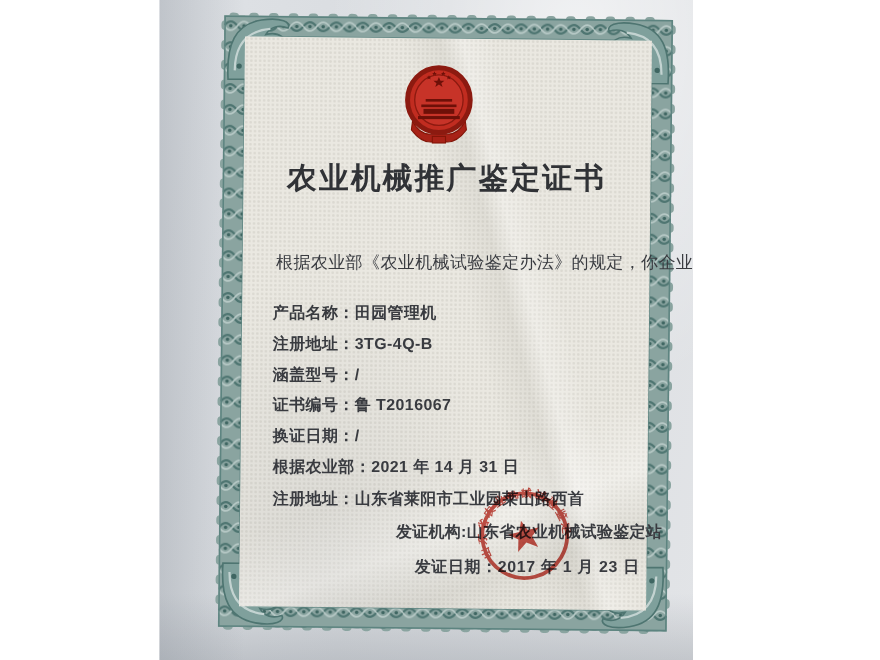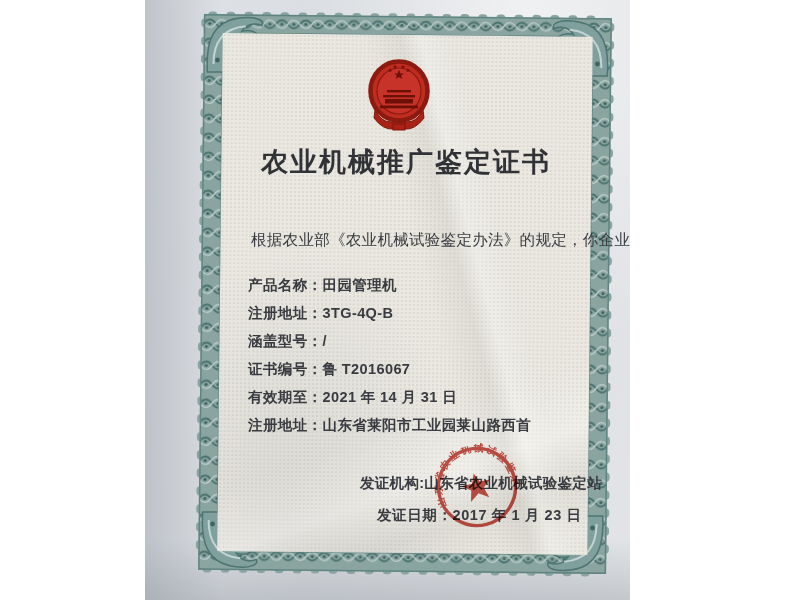--- a/index.html
+++ b/index.html
@@ -150,21 +150,22 @@
 
     <div class="para">
       <div class="l1">根据农业部《农业机械试验鉴定办法》的规定，你企业</div>
     </div>
 
     <div class="fields">
       <div class="frow"><span>产品名称：</span><span>田园管理机</span></div>
       <div class="frow"><span>注册地址：</span><span>3TG-4Q-B</span></div>
       <div class="frow"><span>涵盖型号：</span><span>/</span></div>
       <div class="frow"><span>证书编号：</span><span>鲁 T2016067</span></div>
-      <div class="frow"><span>有效期至：</span><span>2021 年 14 月 31 日</span></div>
+      <div class="frow"><span>换证日期：</span><span>/</span></div>
+      <div class="frow"><span>根据农业部：</span><span>2021 年 14 月 31 日</span></div>
       <div class="frow"><span>注册地址：</span><span>山东省莱阳市工业园莱山路西首</span></div>
     </div>
 
     <div class="issuer-line"><span>发证机构:</span><span>山东省农业机械试验鉴定站</span></div>
 
     <div class="date-line"><span>发证日期：</span><span>2017 年 1 月 23 日</span></div>
 
     <svg class="seal" viewBox="-42 -42 84 84" aria-hidden="true">
       <circle r="38.5" fill="none" stroke="#c33b31" stroke-width="3.4"></circle>
       <path d="M0,-14 L4,-4.4 L14.5,-4.4 L6.4,2 L9.4,13 L0,6.4 L-9.4,13 L-6.4,2 L-14.5,-4.4 L-4,-4.4 Z" fill="#c33b31"></path>

